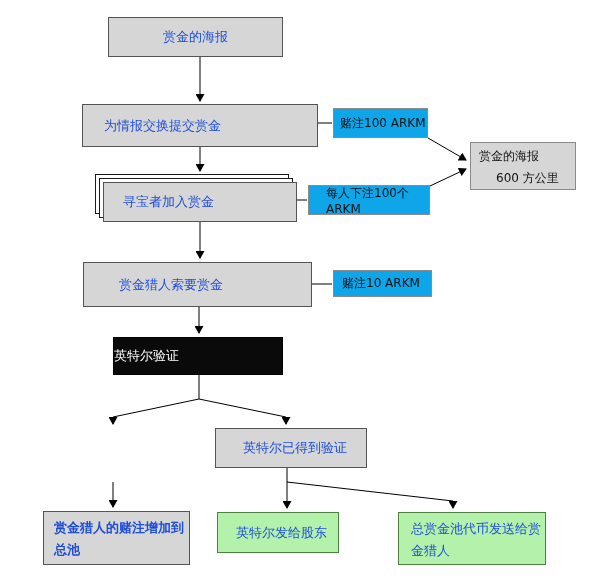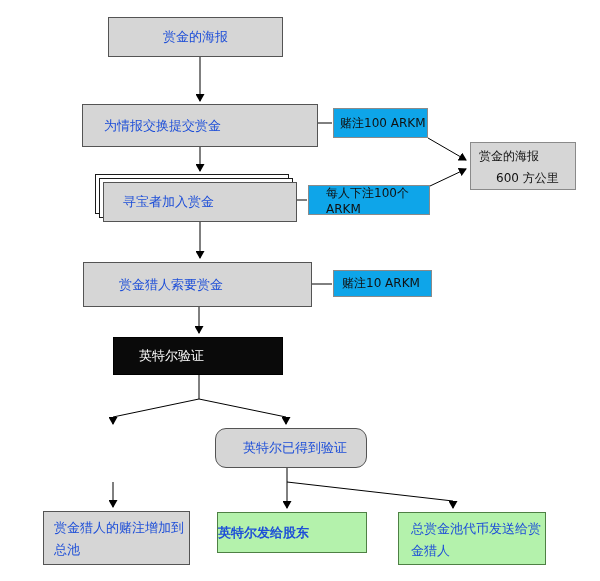--- a/index.html
+++ b/index.html
@@ -92,34 +92,34 @@
   </div>
 
   <div class="node" style="left:103px;top:182px;width:194px;height:40px;padding-left:19px;">
     <span>寻宝者加入赏金</span>
   </div>
 
   <div class="node" style="left:83px;top:262px;width:229px;height:45px;padding-left:35px;">
     <span>赏金猎人索要赏金</span>
   </div>
 
-  <div class="node black" style="left:113px;top:337px;width:170px;height:38px;padding-left:25px;">
+  <div class="node black" style="left:113px;top:337px;width:170px;height:38px;">
     <span>英特尔验证</span>
   </div>
 
 
-  <div class="node" style="left:215px;top:428px;width:152px;height:40px;padding-left:27px;border-radius:11px;">
+  <div class="node" style="left:215px;top:428px;width:152px;height:40px;padding-left:27px;">
     <span>英特尔已得到验证</span>
   </div>
 
   <div class="node toptext" style="left:43px;top:511px;width:147px;height:54px;padding-left:10px;">
-    <span class="wrapspan" style="width:134px;">赏金猎人的赌注增加到总池</span>
+    <span class="wrapspan" style="width:134px;font-weight:bold;">赏金猎人的赌注增加到总池</span>
   </div>
 
-  <div class="node green" style="left:217px;top:512px;width:150px;height:41px;font-weight:bold;">
+  <div class="node green" style="left:217px;top:512px;width:122px;height:41px;padding-left:18px;">
     <span>英特尔发给股东</span>
   </div>
 
   <div class="node green toptext" style="left:398px;top:512px;width:148px;height:53px;padding-left:12px;">
     <span class="wrapspan" style="width:158px;">总赏金池代币发送给赏金猎人</span>
   </div>
 
   <div class="annot" style="left:333px;top:108px;width:95px;height:30px;padding-left:6px;">
     <span>赌注100 ARKM</span>
   </div>

